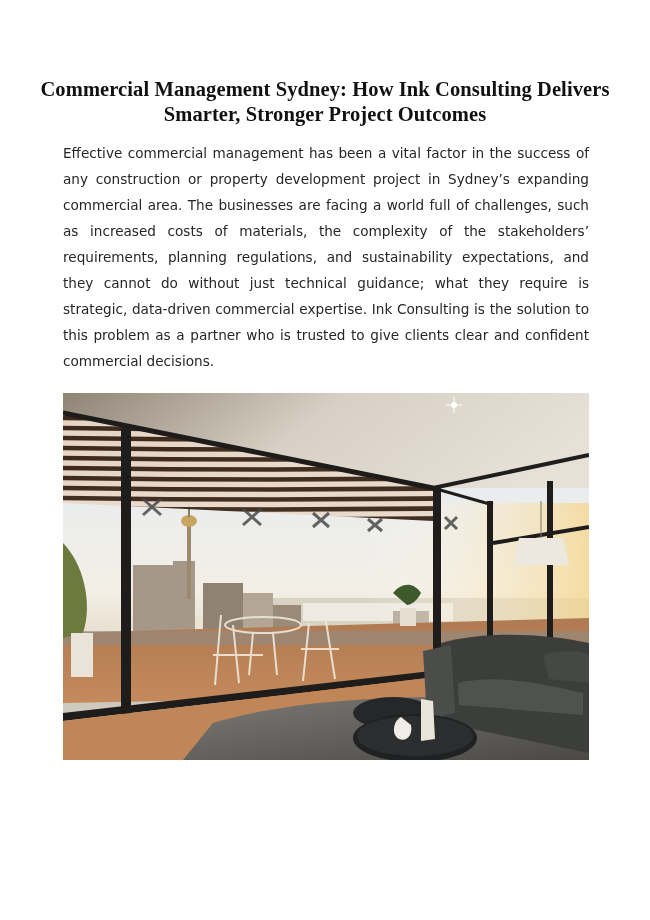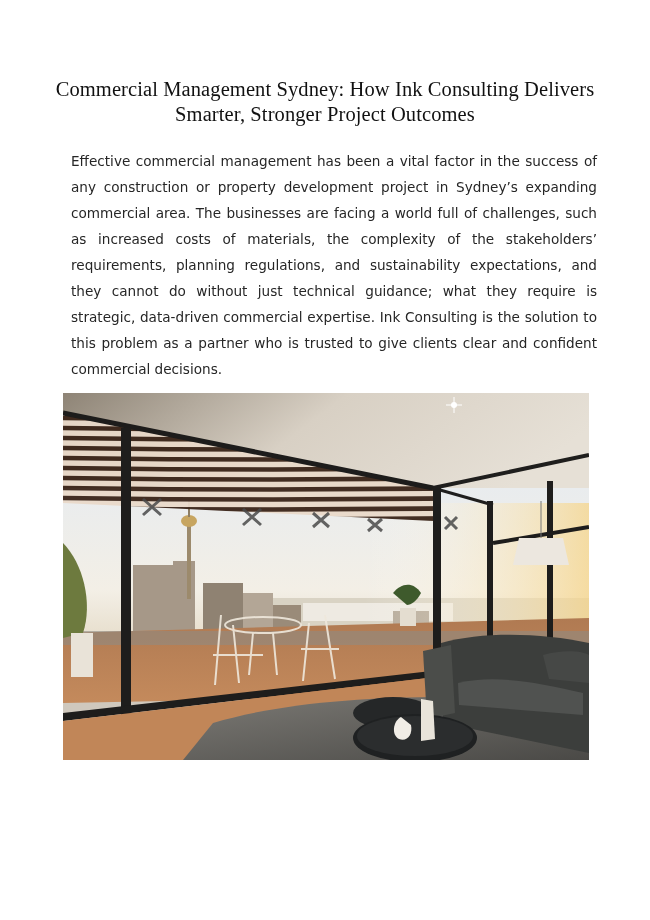--- a/index.html
+++ b/index.html
@@ -1,29 +1,29 @@
 <!DOCTYPE html>
 <html><head>
 <meta charset="utf-8">
 <style>
   html, body { margin: 0; padding: 0; background: #ffffff; }
   body { width: 650px; height: 920px; position: relative; overflow: hidden; }
   .page { position: absolute; left: 0; top: 0; width: 650px; height: 920px; background: #fff; }
   .title {
     position: absolute; left: 40px; top: 77px; width: 570px;
     font-family: "Liberation Serif", "DejaVu Serif", serif;
-    font-weight: normal; font-size: 20.5px; line-height: 25px;
+    font-weight: bold; font-size: 20.5px; line-height: 25px;
     text-align: center; color: #111;
     letter-spacing: 0.1px;
   }
   .body-text {
     position: absolute; left: 63px; top: 140px; width: 526px;
     font-family: "DejaVu Sans", sans-serif;
     font-size: 13.6px; line-height: 26px; color: #262626;
-    text-align: justify; margin: 8px;
+    text-align: justify; margin: 0;
   }
   .figure {
     position: absolute; left: 63px; top: 393px; width: 526px; height: 367px;
     overflow: hidden; background: #cfc8bd;
   }
   .figure svg { display: block; }
 </style>
 </head>
 <body>
 

